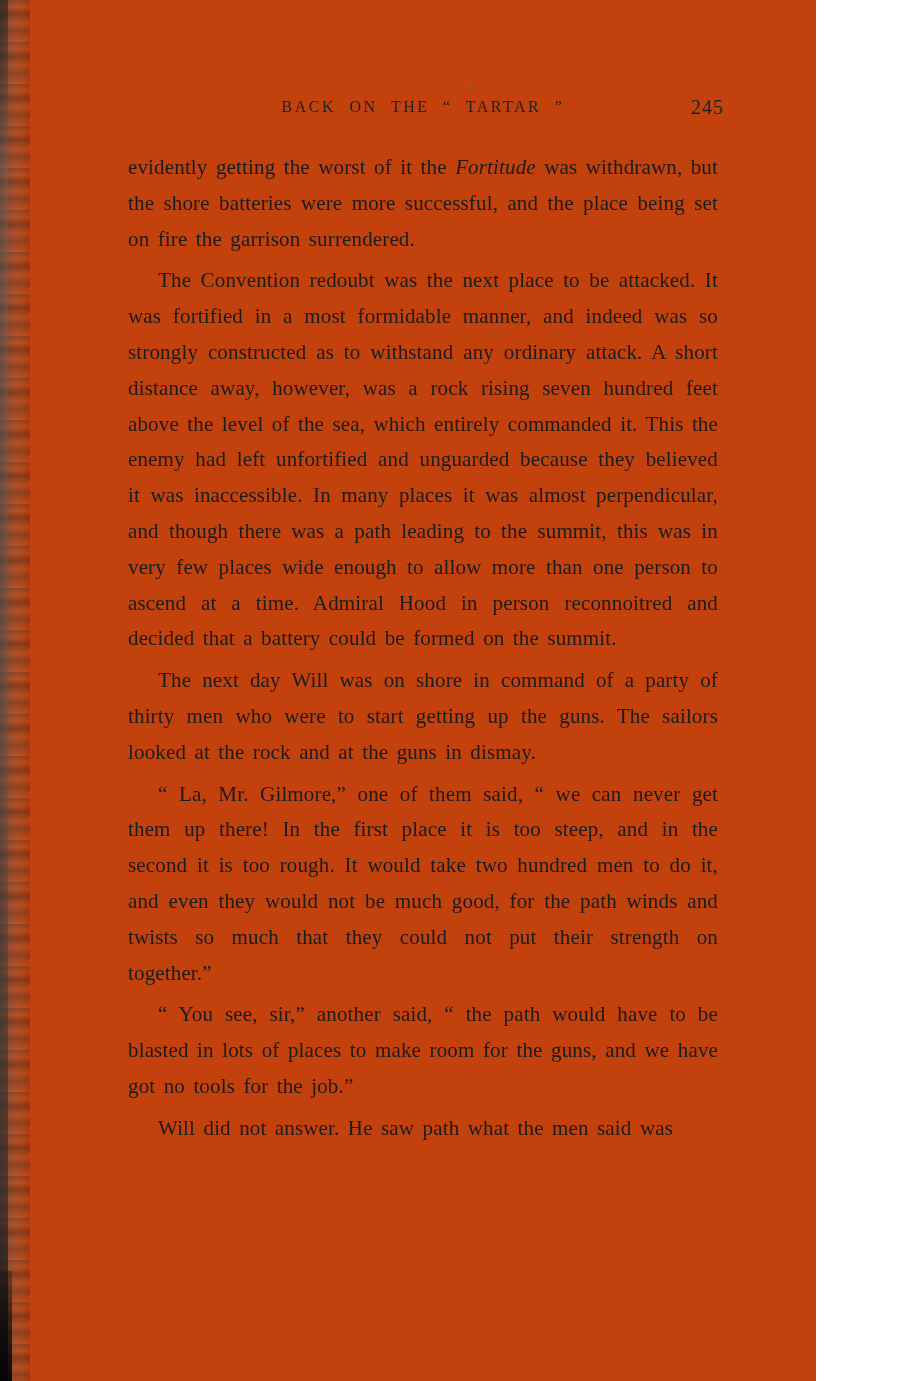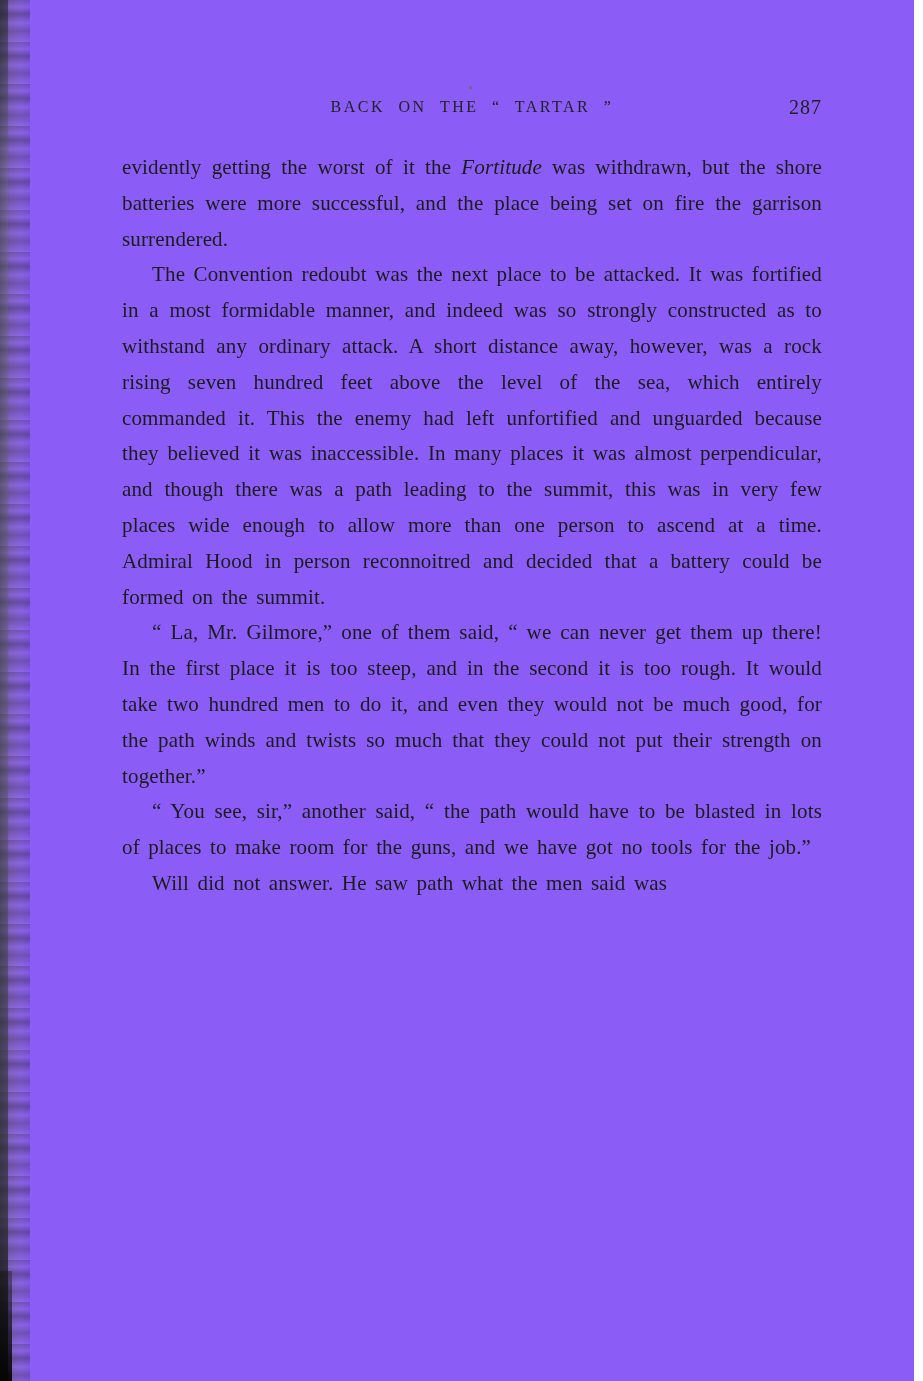--- a/index.html
+++ b/index.html
@@ -2,23 +2,23 @@
 <html><head>
 <meta charset="utf-8">
 <style>
   html, body {
     margin: 0;
     padding: 0;
     background: #ffffff;
   }
   .page {
     position: relative;
-    width: 914px;
+    width: 816px;
     height: 1381px;
-    background: #8b5cf6;
+    background: #c2410c;
     overflow: hidden;
     font-family: "Liberation Serif", serif;
     color: #1c1c1c;
   }
 
   
   .gutter {
     position: absolute;
     left: 0;
     top: 0;
@@ -98,21 +98,21 @@
   }
 
   .body-text {
     text-align: justify;
     font-size: 21px;
     line-height: 35.8px;
     word-spacing: 3px;
     letter-spacing: 0.15px;
   }
   .body-text p {
-    margin: 0;
+    margin: 6px;
   }
   .body-text p.indent {
     text-indent: 30px;
   }
   .body-text i {
     font-style: italic;
   }
 
   
   .speck {
@@ -128,24 +128,25 @@
 </head>
 <body>
 
 <div class="page">
   <div class="gutter"></div>
   <div class="speck"></div>
 
   <div class="content">
     <div class="running-head">
       <span class="head-title">BACK ON THE “ TARTAR ”</span>
-      <span class="page-number">287</span>
+      <span class="page-number">245</span>
     </div>
 
     <div class="body-text">
         <p class="para"><span>evidently getting the worst of it the </span><i>Fortitude</i><span> was withdrawn, but the shore batteries were more successful, and the place being set on fire the garrison surrendered.</span></p>
         <p class="para indent"><span>The Convention redoubt was the next place to be attacked. It was fortified in a most formidable manner, and indeed was so strongly constructed as to withstand any ordinary attack. A short distance away, however, was a rock rising seven hundred feet above the level of the sea, which entirely commanded it.  This the enemy had left unfortified and unguarded because they believed it was inaccessible.  In many places it was almost perpendicular, and though there was a path leading to the summit, this was in very few places wide enough to allow more than one person to ascend at a time. Admiral Hood in person reconnoitred and decided that a battery could be formed on the summit.</span></p>
+        <p class="para indent"><span>The next day Will was on shore in command of a party of thirty men who were to start getting up the guns.  The sailors looked at the rock and at the guns in dismay.</span></p>
         <p class="para indent"><span>“ La, Mr. Gilmore,” one of them said, “ we can never get them up there!  In the first place it is too steep, and in the second it is too rough.  It would take two hundred men to do it, and even they would not be much good, for the path winds and twists so much that they could not put their strength on together.”</span></p>
         <p class="para indent"><span>“ You see, sir,” another said, “ the path would have to be blasted in lots of places to make room for the guns, and we have got no tools for the job.”</span></p>
         <p class="para indent"><span>Will did not answer.  He saw path what the men said was</span></p>
       </div>
   </div>
 </div>
 
 </body></html>

